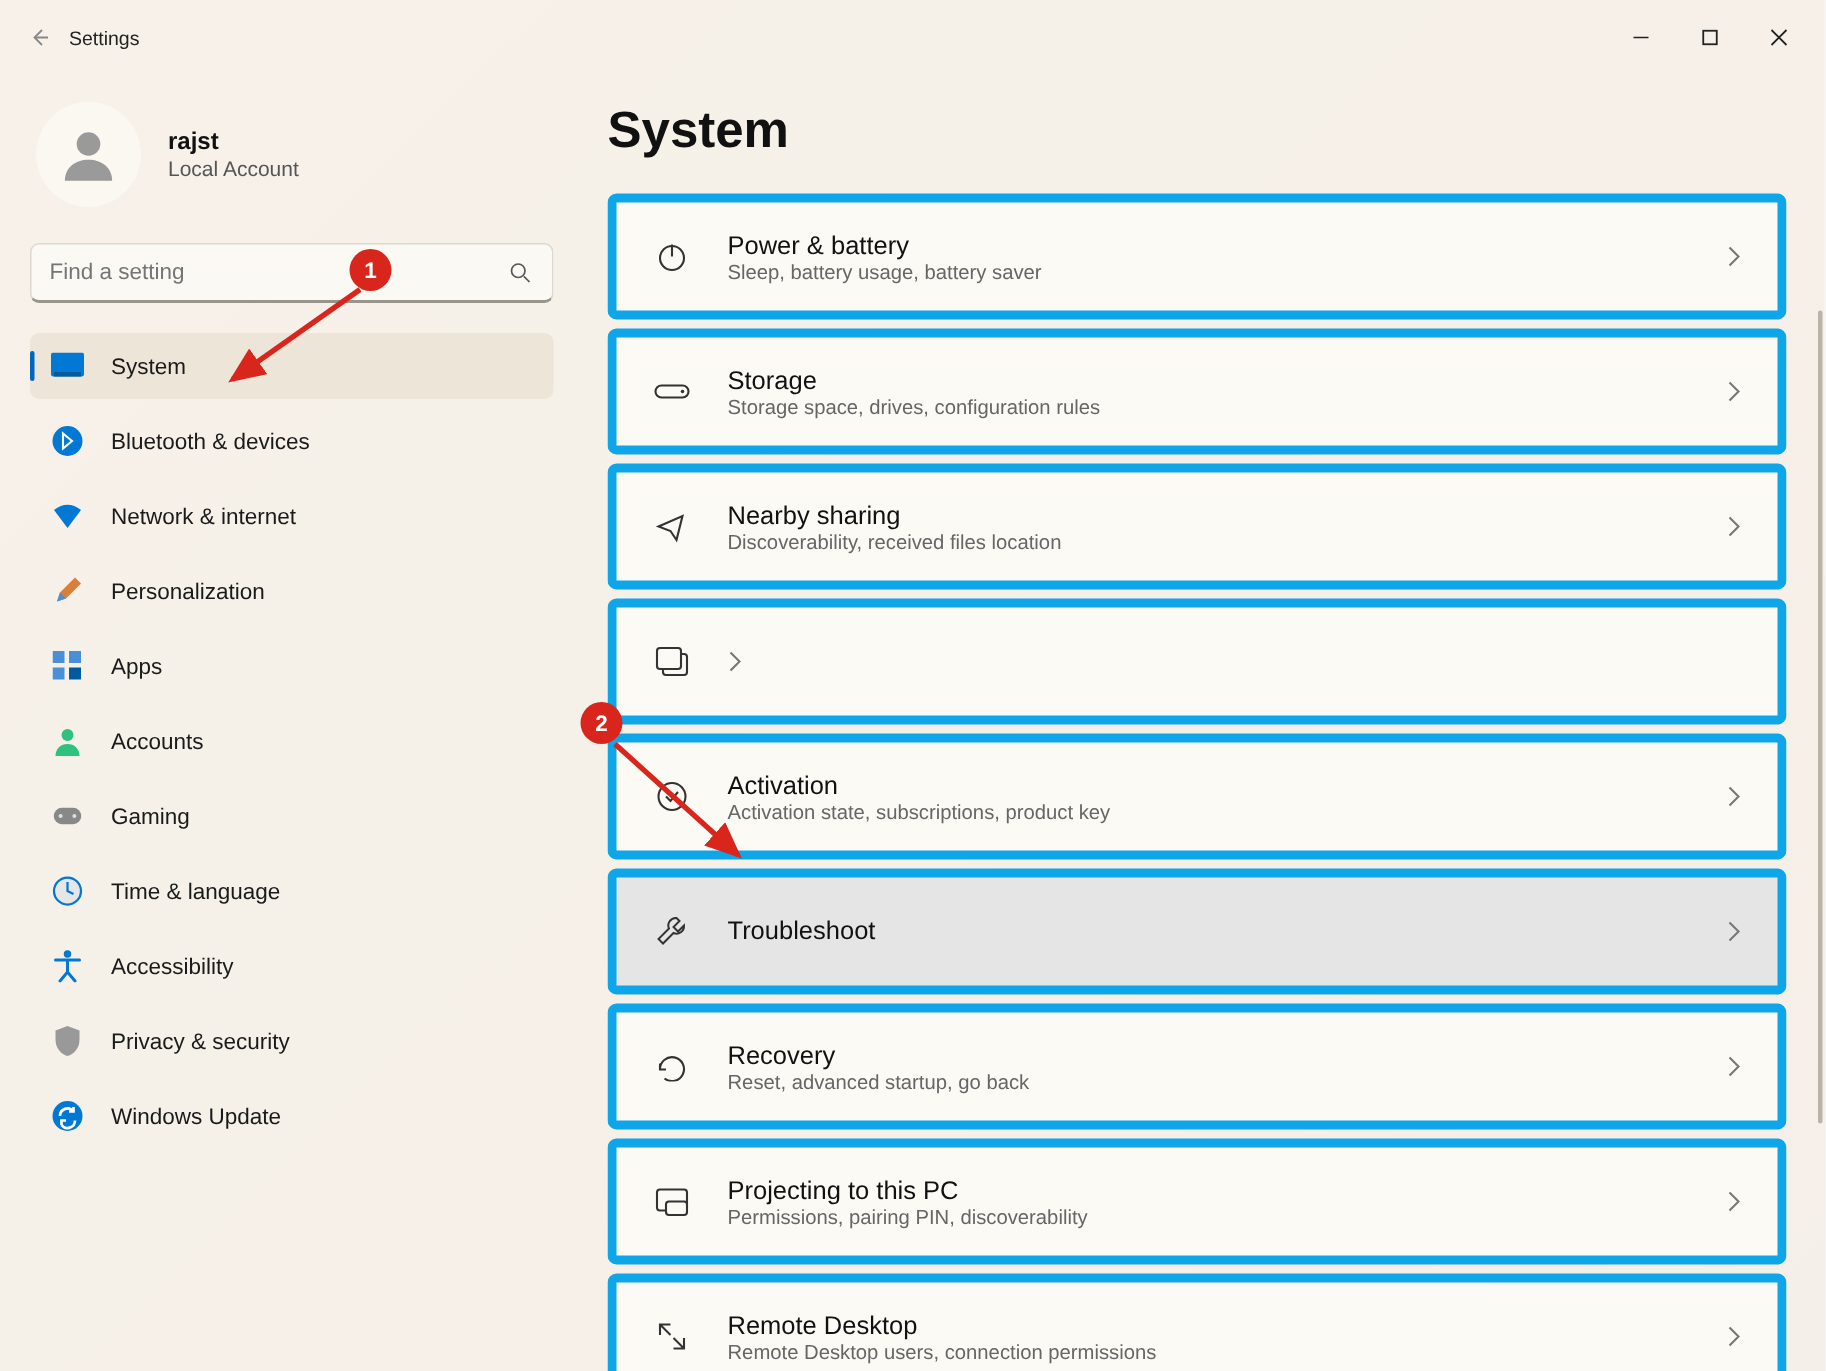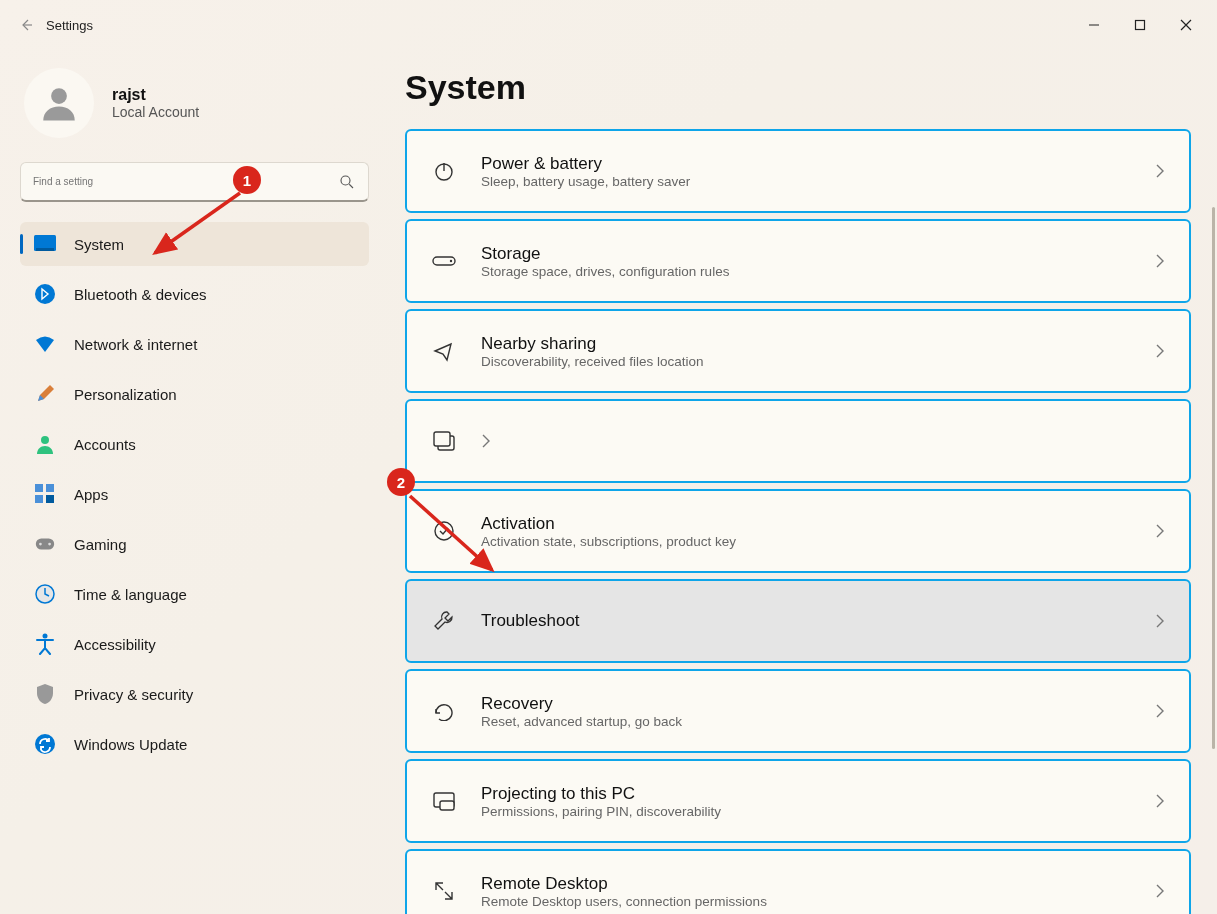--- a/index.html
+++ b/index.html
@@ -38,21 +38,21 @@
   .search {
     display:flex; align-items:center;
     background:#fbf9f3;
     border:1px solid #ddd8cf;
     border-bottom:2px solid #9a958c;
     border-radius:6px;
     height:40px; padding:0 12px;
     margin-bottom:20px;
   }
   .search input {
-    flex:1; border:none; background:transparent; font-size:10px; color:#555;
+    flex:1; border:none; background:transparent; font-size:15px; color:#555;
     outline:none;
   }
   .search-ico { width:18px; height:18px; color:#555; }
   .nav { display:flex; flex-direction:column; gap:6px; }
   .nav-item {
     display:flex; align-items:center; gap:18px;
     height:44px; padding:0 14px;
     border-radius:6px;
     font-size:15px; color:#1a1a1a;
     position:relative;
@@ -62,21 +62,21 @@
     content:""; position:absolute; left:0; top:12px; bottom:12px;
     width:3px; background:#0067c0; border-radius:2px;
   }
   .nav-ico { width:22px; height:22px; display:flex; align-items:center; justify-content:center; }
   .content { flex:1; padding: 18px 26px 0 20px; overflow:hidden; position:relative; }
   .content-scroll { height:100%; overflow:hidden;}
   .page-title { font-size:34px; font-weight:600; margin-bottom:22px; color:#111; }
   .cards { display:flex; flex-direction:column; gap:6px; }
   .card {
     background:#fcfaf4;
-    border:2px solid #0ea5e9;
+    border:6px solid #0ea5e9;
     border-radius:6px;
     height:84px;
     display:flex; align-items:center;
     padding:0 24px;
     gap:24px;
   }
   .card.hover { background:#e5e5e5; }
   .card-ico { width:26px; height:26px; display:flex; align-items:center; justify-content:center; color:#333; }
   .card-text { flex:1; }
   .card-title { font-size:17px; color:#111; }
@@ -184,36 +184,36 @@
           <svg width="22" height="22" viewBox="0 0 22 22">
               <path d="M4 18l2-6 10-10 4 4-10 10-6 2z" fill="#d97f3a"></path>
               <path d="M4 18l2-6 4 4-6 2z" fill="#4a90d9"></path>
             </svg>
         </span>
         <span>Personalization</span>
       </div>
       <div class="nav-item">
         <span class="nav-ico">
           <svg width="20" height="20" viewBox="0 0 20 20">
-              <circle cx="10" cy="6" r="4" fill="#2ec27e"></circle>
-              <path d="M2 20c0-5 3.5-8 8-8s8 3 8 8" fill="#2ec27e"></path>
-            </svg>
-        </span>
-        <span>Accounts</span>
-      </div>
-      <div class="nav-item">
-        <span class="nav-ico">
-          <svg width="20" height="20" viewBox="0 0 20 20">
               <rect x="0" y="0" width="8" height="8" fill="#4a90d9"></rect>
               <rect x="11" y="0" width="8" height="8" fill="#4a90d9"></rect>
               <rect x="0" y="11" width="8" height="8" fill="#4a90d9"></rect>
               <rect x="11" y="11" width="8" height="8" fill="#005a9e"></rect>
             </svg>
         </span>
         <span>Apps</span>
+      </div>
+      <div class="nav-item">
+        <span class="nav-ico">
+          <svg width="20" height="20" viewBox="0 0 20 20">
+              <circle cx="10" cy="6" r="4" fill="#2ec27e"></circle>
+              <path d="M2 20c0-5 3.5-8 8-8s8 3 8 8" fill="#2ec27e"></path>
+            </svg>
+        </span>
+        <span>Accounts</span>
       </div>
       <div class="nav-item">
         <span class="nav-ico">
           <svg width="24" height="16" viewBox="0 0 24 16">
               <rect x="2" y="2" width="20" height="12" rx="6" fill="#888"></rect>
               <circle cx="7" cy="8" r="1.5" fill="#ddd"></circle>
               <circle cx="17" cy="8" r="1.5" fill="#ddd"></circle>
             </svg>
         </span>
         <span>Gaming</span>

